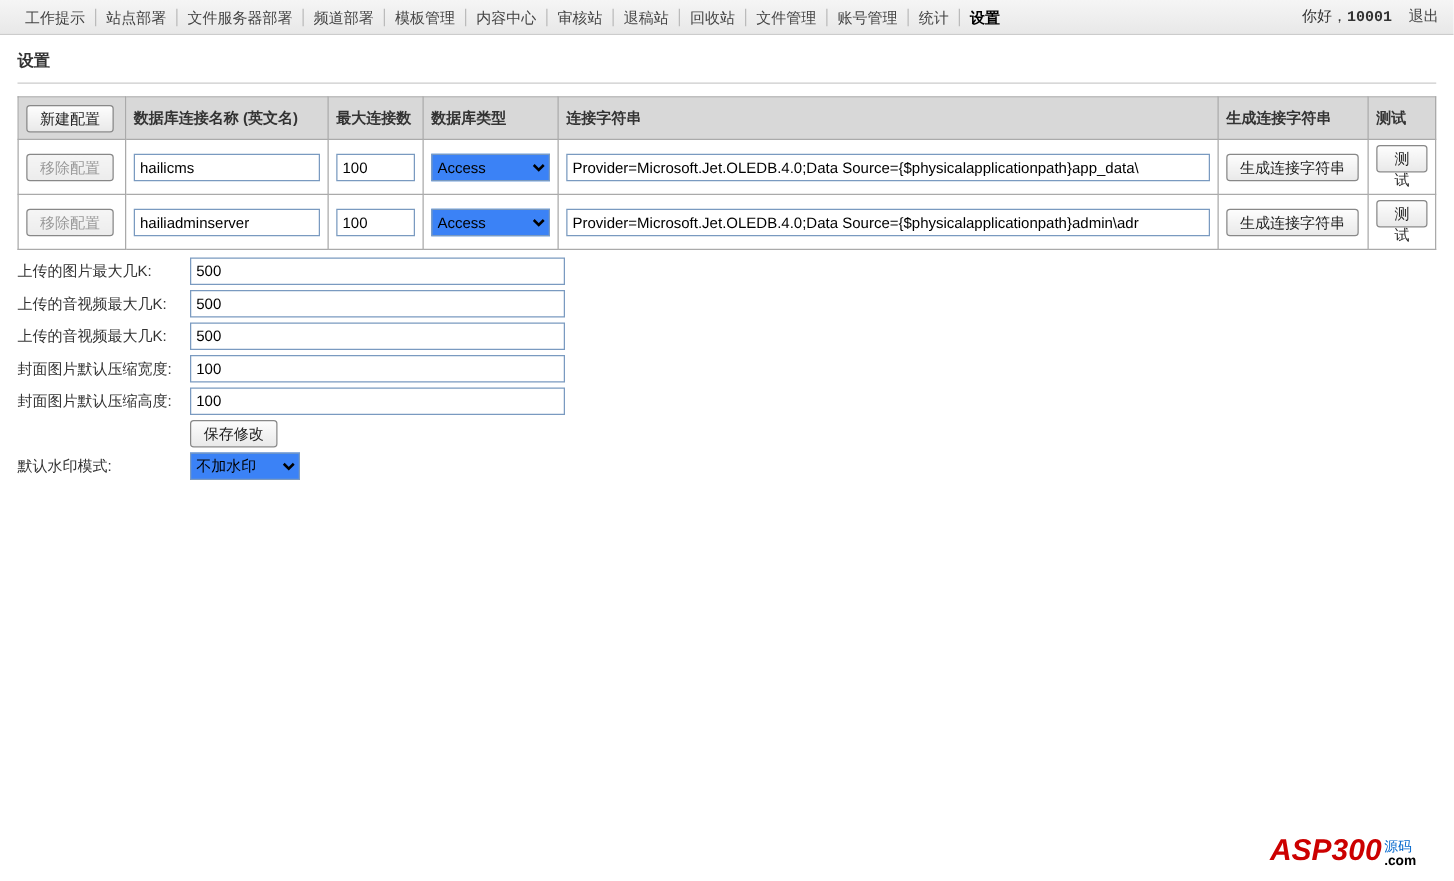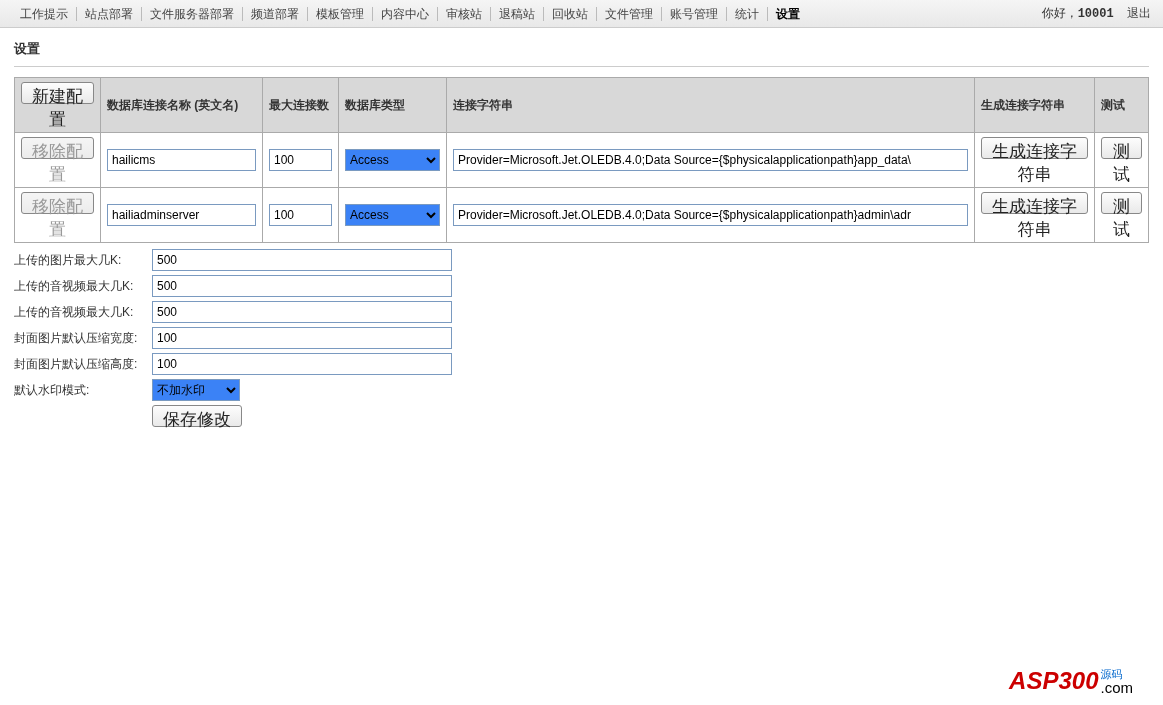--- a/index.html
+++ b/index.html
@@ -67,21 +67,21 @@
 }
 .col-act { width: 86px; }
 .col-name { width: 162px; }
 .col-max { width: 76px; }
 .col-type { width: 108px; }
 .col-conn { width: auto; }
 .col-gen { width: 120px; }
 .col-test { width: 54px; }
 button, .btn {
   font-family: Liberation Serif, serif;
-  font-size: 17px;
+  font-size: 12px;
   background: linear-gradient(#fdfdfd,#e9e9e9);
   border: 1px solid #888;
   border-radius: 3px;
   padding: 2px 10px;
   cursor: pointer;
   color: #222;
   height: 22px;
 }
 button:disabled {
   color: #999;
@@ -130,21 +130,21 @@
   font-size: 24px;
   color: #d33;
   pointer-events: none;
   user-select: none;
   display: flex;
   align-items: flex-end;
   gap: 2px;
 }
 .watermark .wm-main { color:#c00; }
 .watermark .wm-sub { font-size: 11px; color:#06c; font-style: normal; font-weight: normal; line-height:1; }
-.watermark .wm-sub2 { font-size: 15px; color:#000; font-style: normal; font-weight: normal; line-height:1; }
+.watermark .wm-sub2 { font-size: 11px; color:#000; font-style: normal; font-weight: bold; line-height:1; }
 </style>
 </head>
 <body>
 
 <div class="topbar">
   <div class="nav" id="nav">
       <span class="nav-item">工作提示</span>
       <span class="nav-item">站点部署</span>
       <span class="nav-item">文件服务器部署</span>
       <span class="nav-item">频道部署</span>
@@ -227,26 +227,26 @@
       </div>
       <div class="form-row">
         <span class="lbl">封面图片默认压缩宽度:</span>
         <input type="text" value="100" style="">
       </div>
       <div class="form-row">
         <span class="lbl">封面图片默认压缩高度:</span>
         <input type="text" value="100" style="">
       </div>
       <div class="form-row">
+        <span class="lbl"></span>
+        <button class="save">保存修改</button>
+      </div>
+      <div class="form-row">
         <span class="lbl">默认水印模式:</span>
         <select><option>不加水印</option></select>
-      </div>
-      <div class="form-row">
-        <span class="lbl"></span>
-        <button class="save">保存修改</button>
       </div>
     </div>
 </div>
 
 <div class="watermark">
   <span class="wm-main">ASP300</span>
   <span style="display:flex;flex-direction:column;">
     <span class="wm-sub">源码</span>
     <span class="wm-sub2">.com</span>
   </span>

